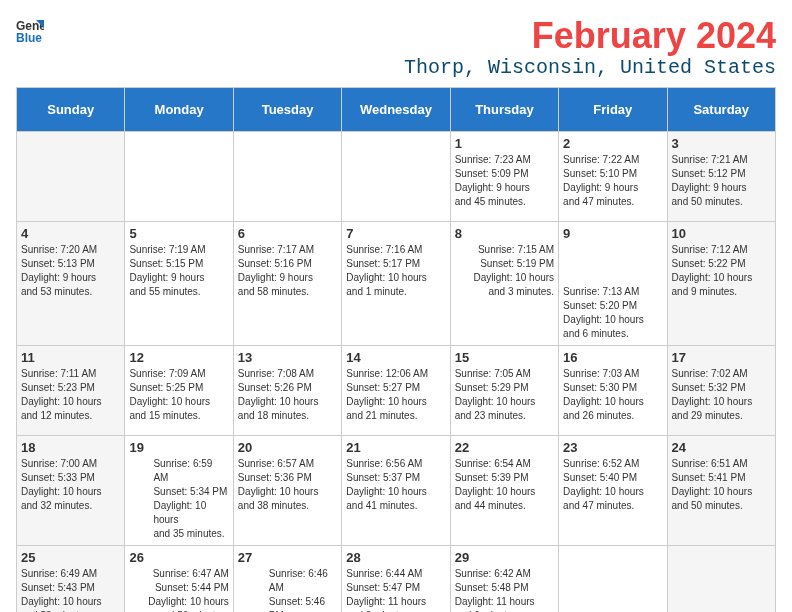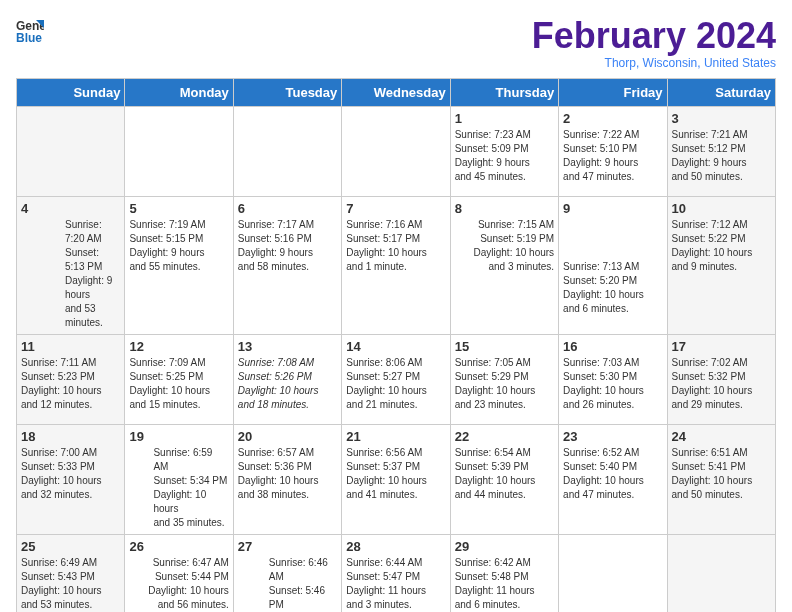--- a/index.html
+++ b/index.html
@@ -24,39 +24,40 @@
     .logo-icon {
       width: 28px;
       height: 28px;
     }
     .title-area {
       text-align: right;
     }
     .calendar-title {
       font-size: 36px;
       font-weight: bold;
-      color: #4c1d95;
+      color: #ef4444;
       line-height: 1.1;
     }
     .calendar-subtitle {
-      font-size: 12px;
-      color: #3b82f6;
+      font-size: 20px;
+      color: #0c4a6e;
+      font-family: Liberation Mono, monospace;
     }
     table {
       width: 100%;
       border-collapse: collapse;
       table-layout: fixed;
     }
     thead tr th {
       background-color: #2777c8;
       color: #fff;
       font-size: 13px;
       font-weight: bold;
-      padding: 6px 4px;
-      text-align: right;
+      padding: 14px 4px;
+      text-align: center;
       border: 1px solid #ccc;
     }
     tbody tr td {
       border: 1px solid #ccc;
       vertical-align: top;
       padding: 4px 4px;
       font-size: 10.5px;
       color: #333;
       background: #fff;
       height: 90px;
@@ -131,21 +132,21 @@
           <div class="day-number">3</div>
           <div class="day-info" style="white-space: pre-line;">Sunrise: 7:21 AM
 Sunset: 5:12 PM
 Daylight: 9 hours
 and 50 minutes.</div>
         </td>
       </tr>
       <tr>
         <td>
           <div class="day-number">4</div>
-          <div class="day-info" style="white-space: pre-line; margin-left: 44px;">Sunrise: 7:20 AM
+          <div class="day-info" style="white-space: pre-line;">Sunrise: 7:20 AM
 Sunset: 5:13 PM
 Daylight: 9 hours
 and 53 minutes.</div>
         </td>
         <td>
           <div class="day-number">5</div>
           <div class="day-info" style="white-space: pre-line;">Sunrise: 7:19 AM
 Sunset: 5:15 PM
 Daylight: 9 hours
 and 55 minutes.</div>
@@ -196,28 +197,28 @@
         </td>
         <td>
           <div class="day-number">12</div>
           <div class="day-info" style="white-space: pre-line;">Sunrise: 7:09 AM
 Sunset: 5:25 PM
 Daylight: 10 hours
 and 15 minutes.</div>
         </td>
         <td>
           <div class="day-number">13</div>
-          <div class="day-info" style="white-space: pre-line; font-style: italic;">Sunrise: 7:08 AM
+          <div class="day-info" style="white-space: pre-line;">Sunrise: 7:08 AM
 Sunset: 5:26 PM
 Daylight: 10 hours
 and 18 minutes.</div>
         </td>
         <td>
           <div class="day-number">14</div>
-          <div class="day-info" style="white-space: pre-line;">Sunrise: 8:06 AM
+          <div class="day-info" style="white-space: pre-line;">Sunrise: 12:06 AM
 Sunset: 5:27 PM
 Daylight: 10 hours
 and 21 minutes.</div>
         </td>
         <td>
           <div class="day-number">15</div>
           <div class="day-info" style="white-space: pre-line;">Sunrise: 7:05 AM
 Sunset: 5:29 PM
 Daylight: 10 hours
 and 23 minutes.</div>

